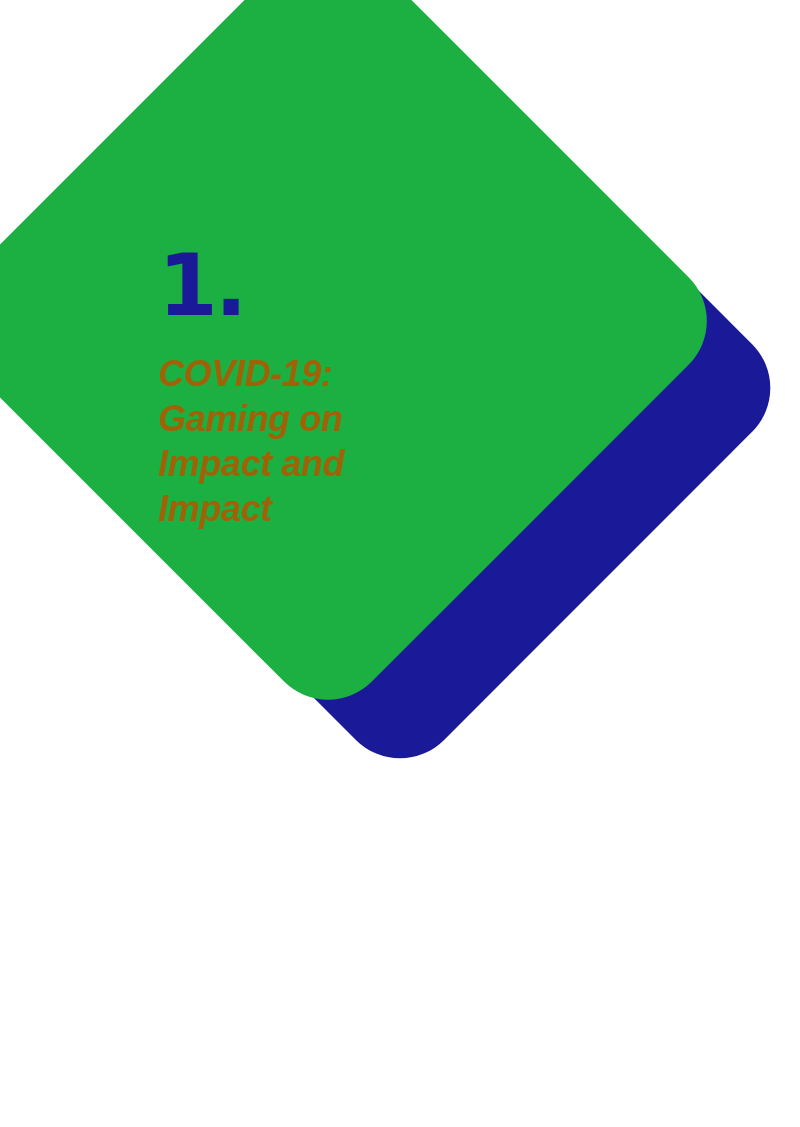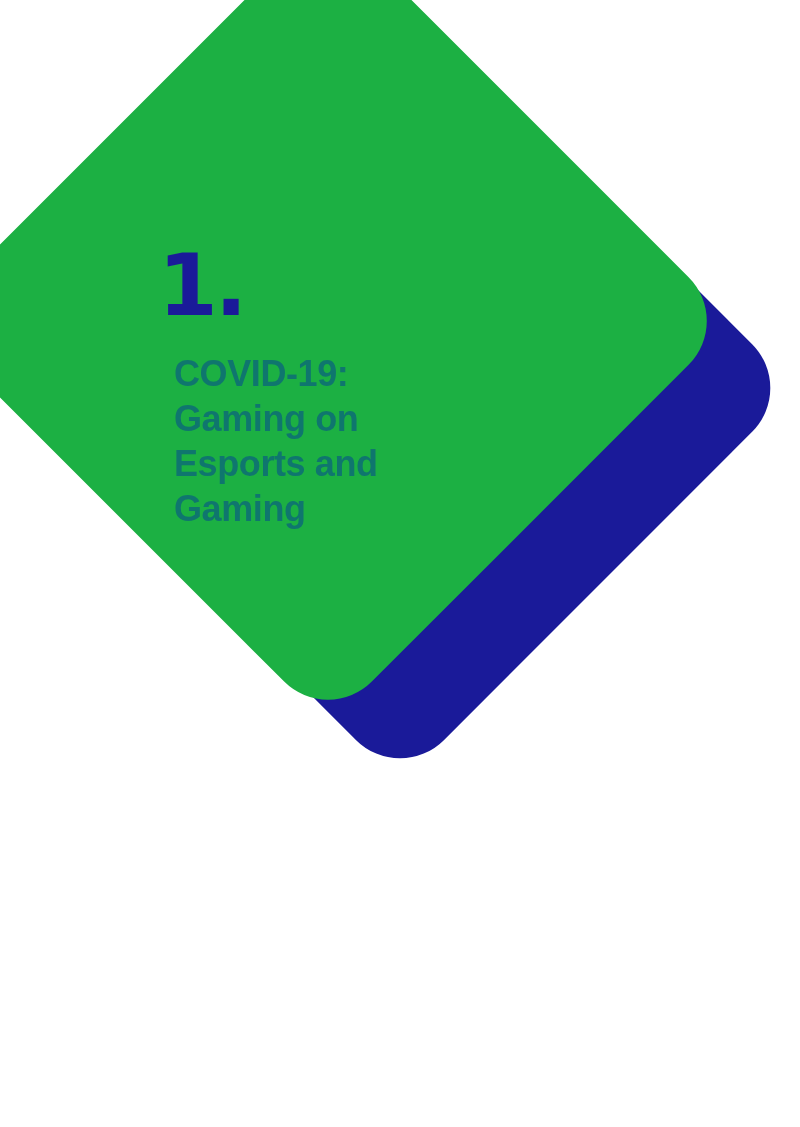--- a/index.html
+++ b/index.html
@@ -77,22 +77,23 @@
     color: #1a1a99;
     margin: 0 0 26px 0;
   }
 
   .section-title {
     font-family: "Liberation Sans", sans-serif;
     font-size: 36px;
     font-weight: 700;
     line-height: 45px;
     letter-spacing: -0.4px;
-    color: #0f766e;
-    margin: 16px;
+    color: #a16207;
+    margin: 0;
+    font-style: italic;
   }
   .section-title .tline {
     display: block;
     white-space: pre;
   }
 </style>
 </head>
 <body>
 
 <div class="page">
@@ -101,18 +102,18 @@
     <div class="rot-square shape-blue"></div>
     <div class="rot-square shape-green"></div>
   </div>
 
   <div class="content">
     <div class="section-number">1.</div>
 
     <h1 class="section-title">
       <span class="tline">COVID-19:</span>
       <span class="tline">Gaming on</span>
-      <span class="tline">Esports and</span>
-      <span class="tline">Gaming</span>
+      <span class="tline">Impact and</span>
+      <span class="tline">Impact</span>
     </h1>
   </div>
 
 </div>
 
 </body></html>

